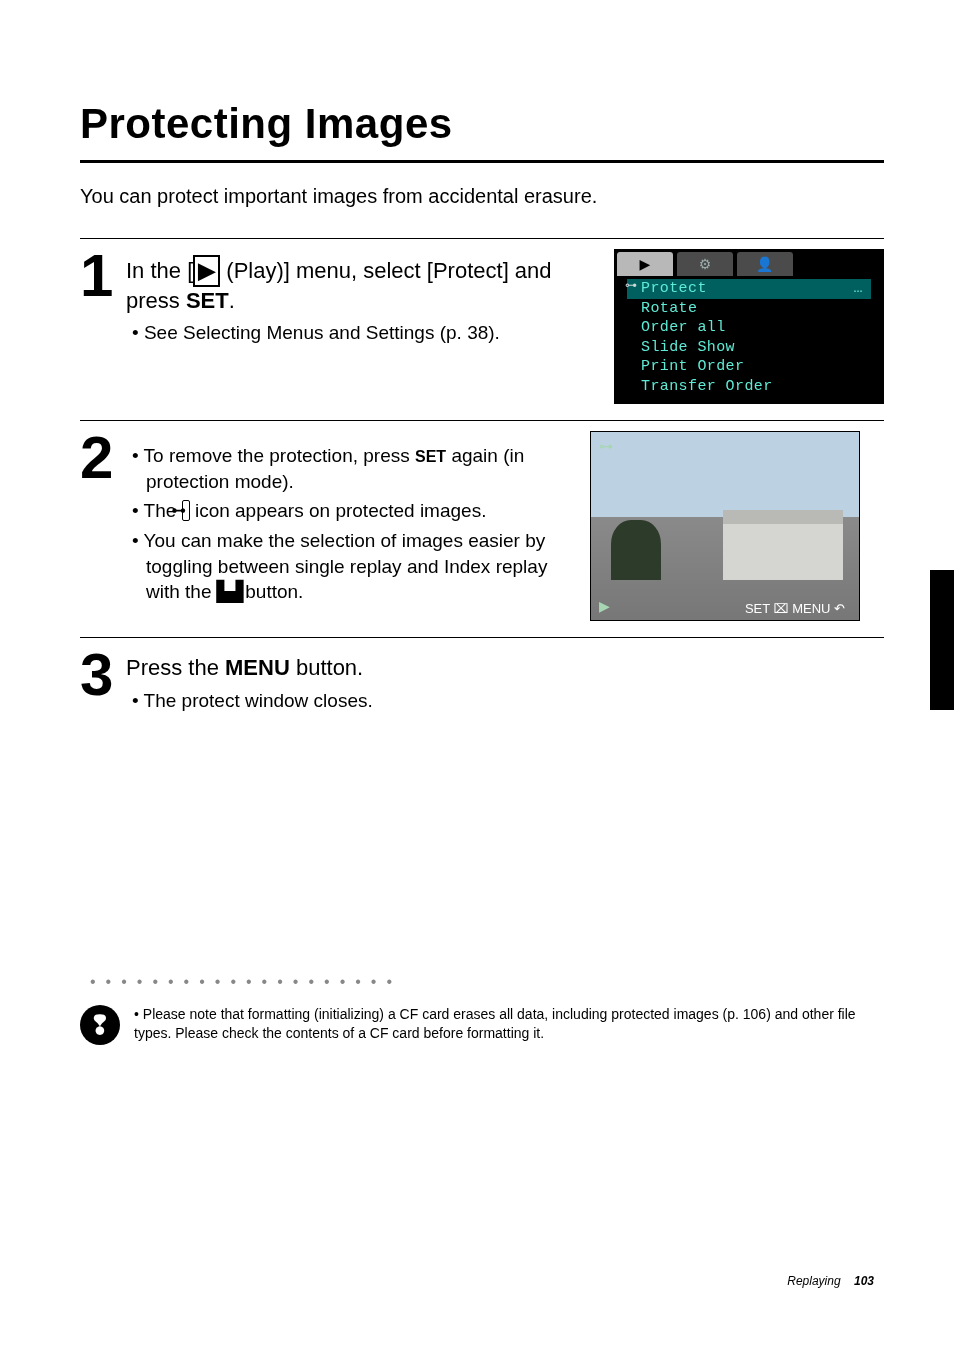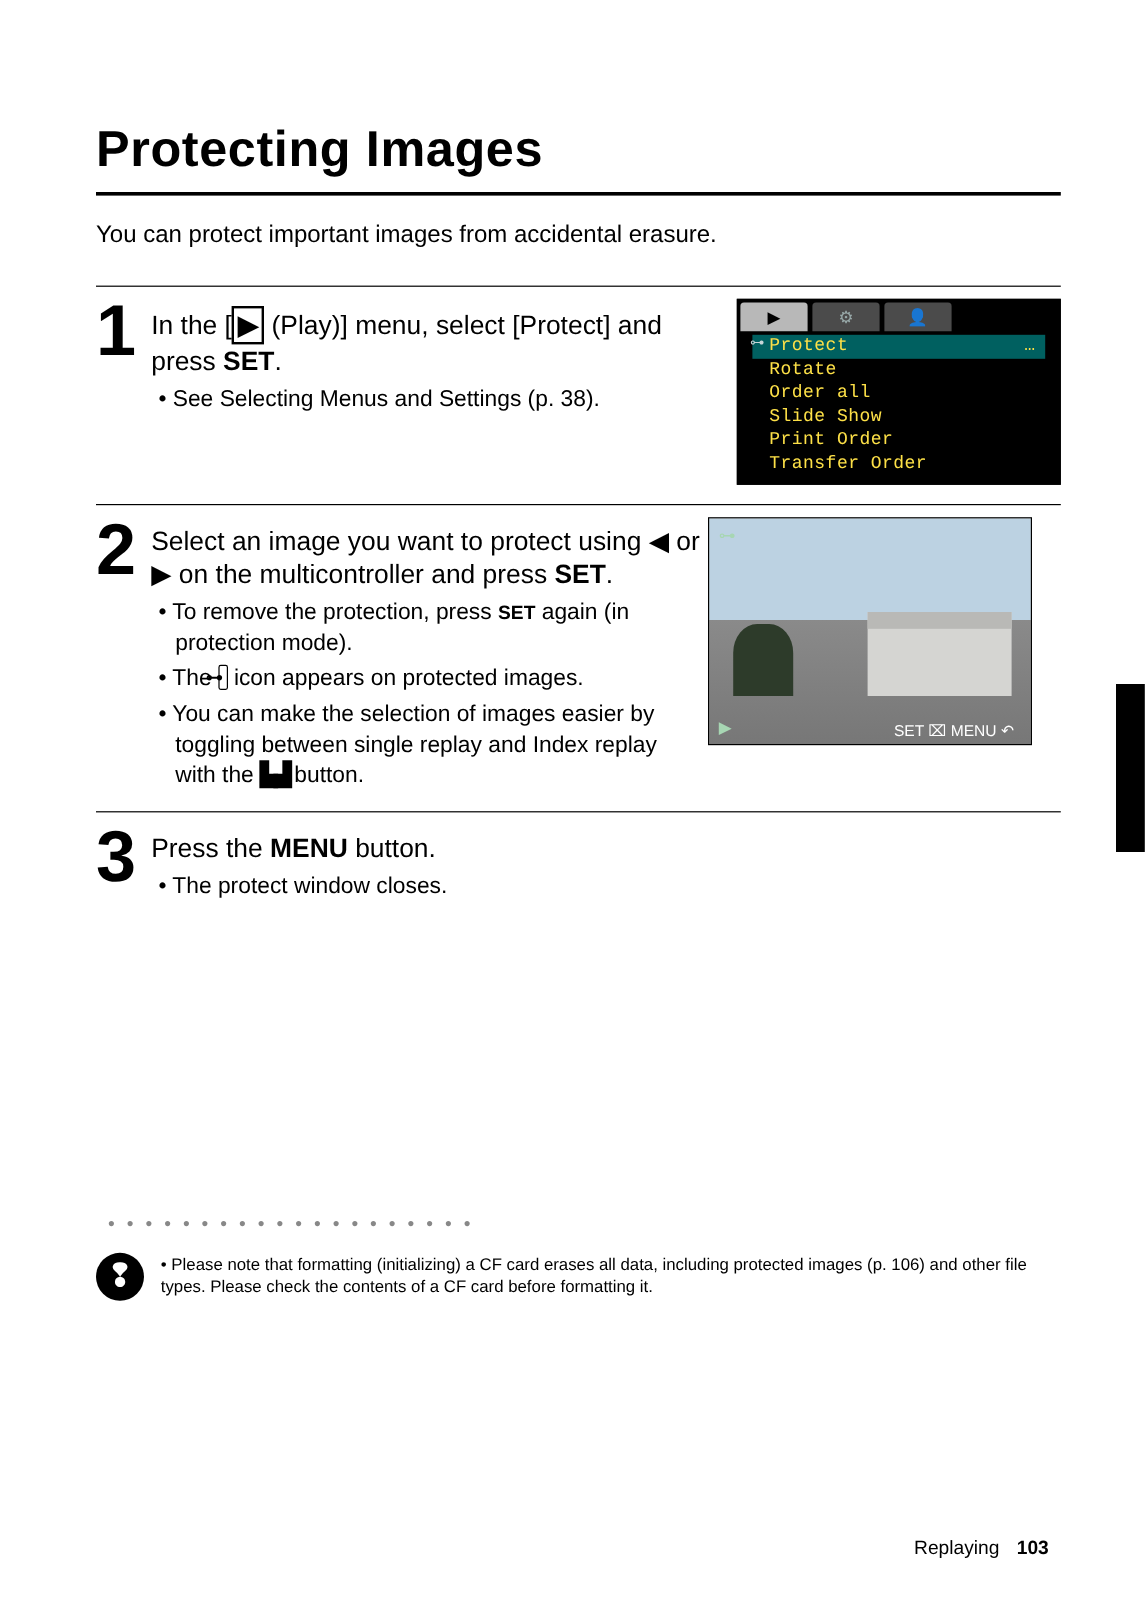--- a/index.html
+++ b/index.html
@@ -78,21 +78,21 @@
       color: #9aa;
       border-radius: 3px 3px 0 0;
     }
     .menu-tab.active { background: #b8b8b8; color: #000; }
     .menu-items {
       background: #000;
       padding: 3px 12px;
     }
     .menu-item {
       font-family: "Courier New", monospace;
-      color: #fde047;
+      color: #5eead4;
       font-size: 15px;
       padding: 0 0 0 14px;
       letter-spacing: 0.4px;
       line-height: 1.3;
     }
     .menu-item.sel {
       background: #006060;
       position: relative;
     }
     .menu-item.sel::before {
@@ -161,22 +161,23 @@
     .warn {
       width: 40px; height: 40px; border-radius: 20px;
       background: #000; color:#fff; display:flex; align-items:center; justify-content:center;
       font-size: 26px; font-weight:900; flex-shrink: 0;
     }
     .note-text { font-size: 14px; line-height: 1.35; }
     .edge-tab {
       position: absolute; right: 0; top: 570px; width: 24px; height: 140px; background:#000;
     }
     .footer {
-      position: absolute; bottom: 52px; right: 80px;
-      font-size: 16px;
+      position: absolute; bottom: 64px; right: 80px;
+      font-size: 12px;
+      font-style: italic;
     }
     .footer b { font-weight: 900; margin-left: 10px; }
     .inline-icon { display:inline-block; border:1.5px solid #000; border-radius:2px; padding:0 3px; font-weight:700; font-size:14px; vertical-align:2px; }
     .thumb-icon { font-weight:900; letter-spacing:-3px; }
   </style>
 </head>
 <body>
 
 <div class="edge-tab"></div>
 
@@ -219,23 +220,20 @@
       </div>
     </div>
   </div>
 
   <hr class="divider-mid">
 
   <div class="section-wrap">
     <div class="section">
       <div class="step-num">2</div>
       <div class="step-body" style="max-width:460px;">
-        <div class="step-head">
-          <span>Select an image you want to protect using </span><span>◀</span><span> or </span><span>▶</span><span> on the multicontroller and press </span><b>SET</b><span>.</span>
-        </div>
         <ul class="bullets">
           <li>
             <span>To remove the protection, press </span><b style="font-size:16px;">SET</b><span> again (in protection mode).</span>
           </li>
           <li>
             <span>The </span><span class="inline-icon">⊶</span><span> icon appears on protected images.</span>
           </li>
           <li>
             <span>You can make the selection of images easier by toggling between single replay and Index replay with the </span><span class="thumb-icon">▙▟</span><span> button.</span>
           </li>

